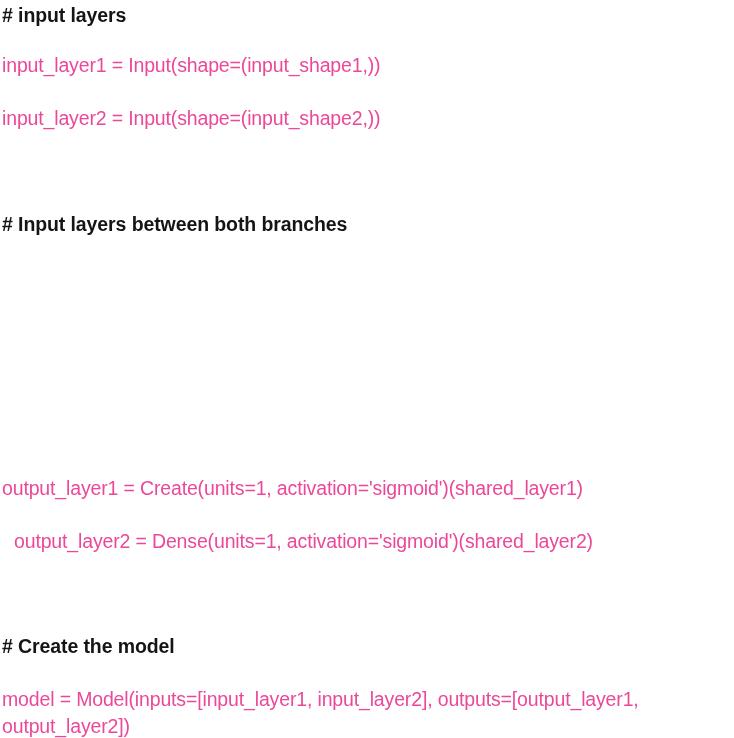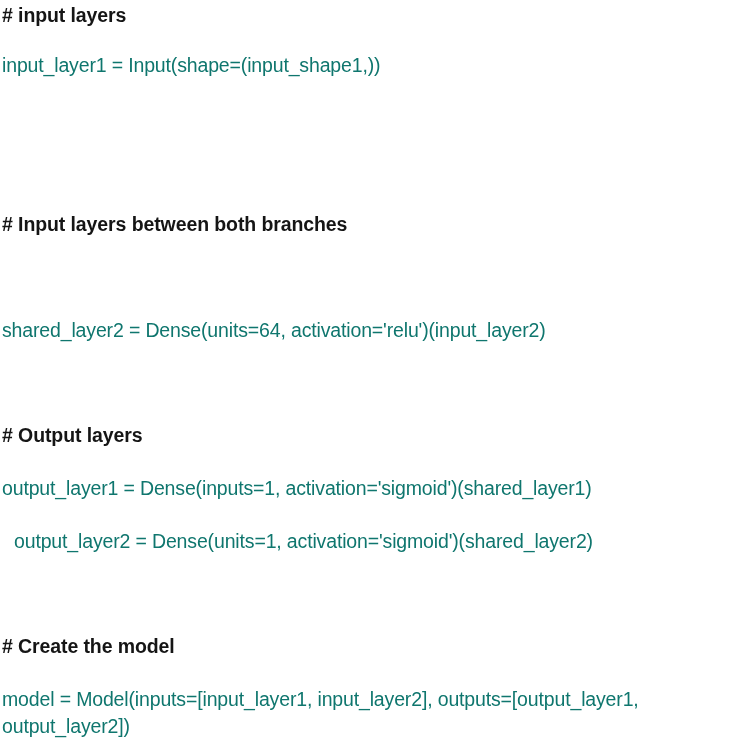--- a/index.html
+++ b/index.html
@@ -35,44 +35,43 @@
     word-break: normal;
     color: #1b1b1b;
   }
   .heading {
     font-weight: bold;
     color: #151515;
     letter-spacing: -0.1px;
   }
   .stmt {
     font-weight: normal;
-    color: #0f766e;
+    color: #ec4899;
   }
   .wrap-line {
     white-space: pre-wrap;
   }
 </style>
 </head>
 <body>
 
 <div class="code-doc">
 
   <div class="code-line heading" style="top:2px;"># input layers</div>
 
   <div class="code-line stmt" style="top:52px;">input_layer1 = Input(shape=(input_shape1,))</div>
 
+  <div class="code-line stmt" style="top:105px;">input_layer2 = Input(shape=(input_shape2,))</div>
 
   <div class="code-line heading" style="top:211px;"># Input layers between both branches</div>
 
 
-  <div class="code-line stmt" style="top:317px;">shared_layer2 = Dense(units=64, activation='relu')(input_layer2)</div>
 
-  <div class="code-line heading" style="top:422px;"># Output layers</div>
 
-  <div class="code-line stmt" style="top:475px;">output_layer1 = Dense(inputs=1, activation='sigmoid')(shared_layer1)</div>
+  <div class="code-line stmt" style="top:475px;">output_layer1 = Create(units=1, activation='sigmoid')(shared_layer1)</div>
 
   <div class="code-line stmt" style="top:528px;margin-left:12px;">output_layer2 = Dense(units=1, activation='sigmoid')(shared_layer2)</div>
 
   <div class="code-line heading" style="top:633px;"># Create the model</div>
 
   <div class="code-line stmt wrap-line" style="top:686px; right:2px;">model = Model(inputs=[input_layer1, input_layer2], outputs=[output_layer1, output_layer2])</div>
 
 </div>
 
 </body></html>

